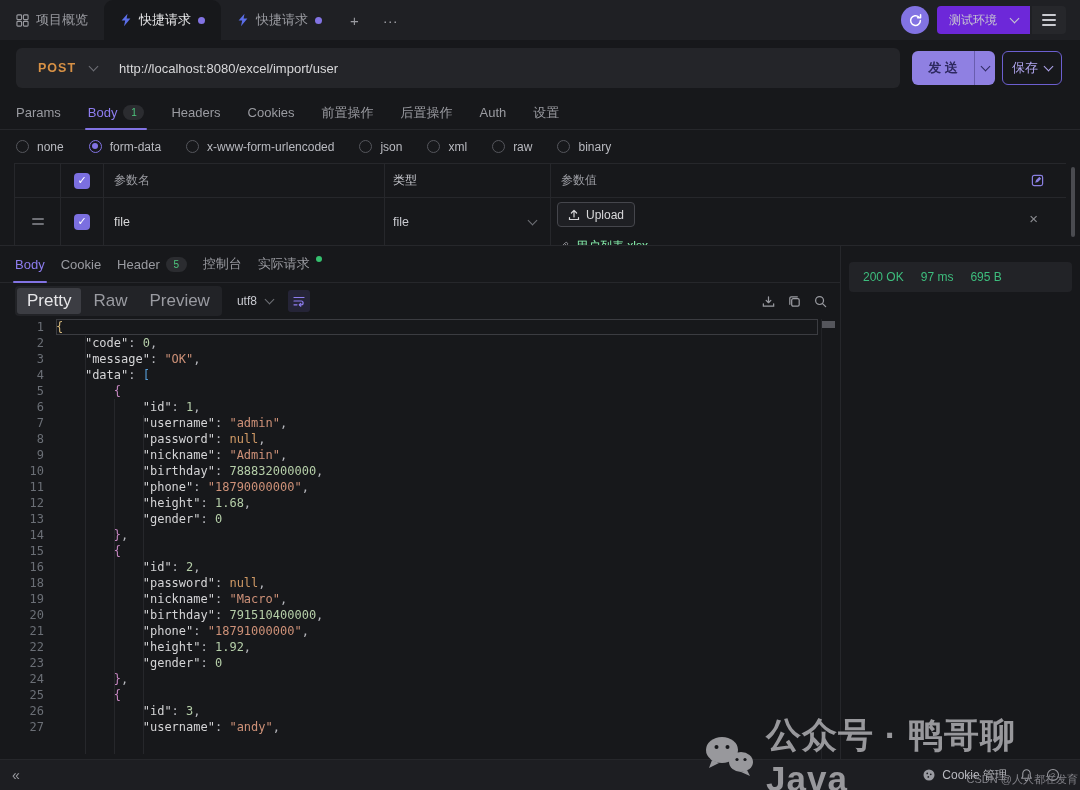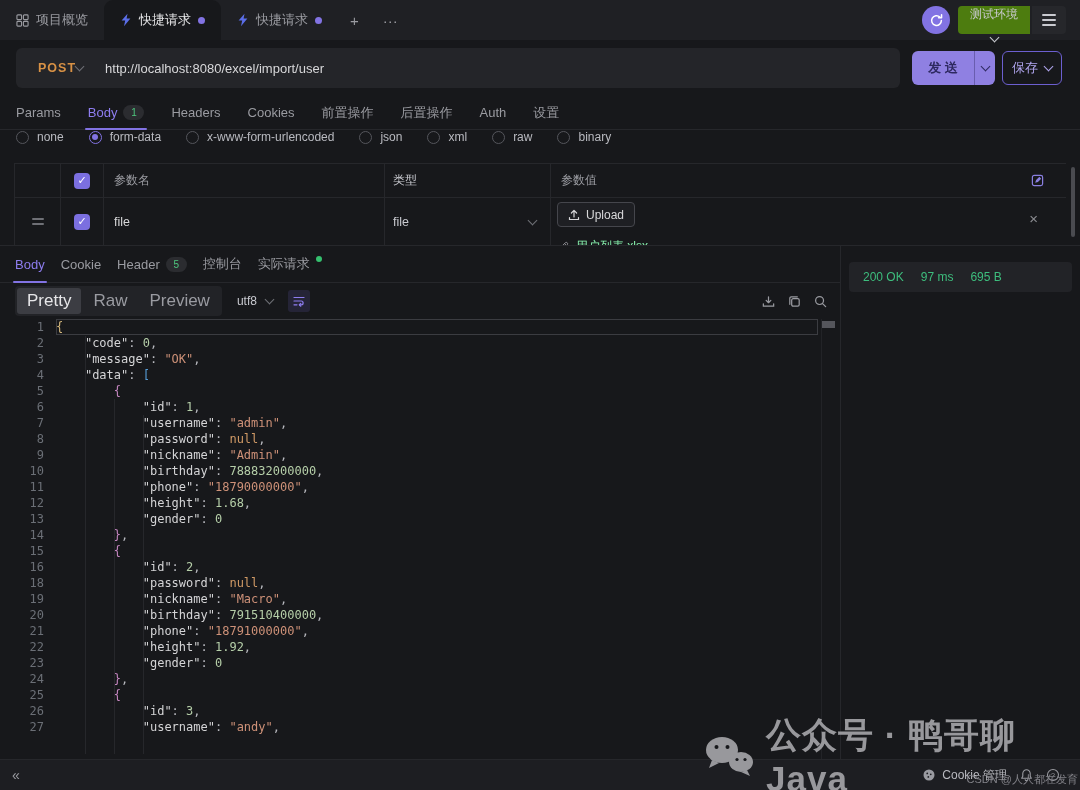--- a/index.html
+++ b/index.html
@@ -11,47 +11,47 @@
 
   
   .topbar{position:absolute;top:0;left:0;right:0;height:40px;background:#1f2024;display:flex;align-items:flex-end;}
   .apptabs{display:flex;align-items:flex-end;height:40px;}
   .apptab{display:flex;align-items:center;gap:7px;padding:0 16px;height:40px;font-size:13px;color:#9a9ba1;cursor:default;}
   .apptab.active{background:#17181b;color:#e6e6e8;border-radius:9px 9px 0 0;}
   .tabdot{width:7px;height:7px;border-radius:50%;background:#8273e3;flex:none;}
   .tabbtn{color:#9a9ba1;font-size:15px;padding:0 12px;height:40px;display:flex;align-items:center;}
   .topbar-right{margin-left:auto;display:flex;align-items:center;height:40px;gap:8px;padding-right:14px;}
   .sync-btn{width:28px;height:28px;border-radius:50%;background:#8273e3;display:flex;align-items:center;justify-content:center;}
-  .env-box{display:flex;align-items:center;gap:14px;background:#4d7c0f;height:28px;padding:0 12px;border-radius:4px 0 0 4px;font-size:12px;color:#c9cad0;flex-direction:column;}
+  .env-box{display:flex;align-items:center;gap:14px;background:#6d28d9;height:28px;padding:0 12px;border-radius:4px 0 0 4px;font-size:12px;color:#c9cad0;}
   .menu-box{background:#26272b;height:28px;width:34px;border-radius:0 4px 4px 0;margin-left:2px;display:flex;align-items:center;justify-content:center;}
   .bars{display:flex;flex-direction:column;gap:3px;}
   .bars i{display:block;width:14px;height:2px;background:#c9cad0;border-radius:1px;}
 
   
   .url-box{position:absolute;left:16px;top:48px;width:884px;height:40px;background:#242529;border-radius:6px;display:flex;align-items:center;}
-  .method{padding:0 0 0 22px;color:#d79145;font-weight:bold;font-size:12.5px;letter-spacing:1px;display:flex;align-items:center;}
+  .method{padding:0 0 0 22px;color:#d79145;font-weight:bold;font-size:12.5px;letter-spacing:1px;display:flex;gap:14px;align-items:center;}
   .method .chev{color:#6f7076;}
   .url-text{font-size:13px;color:#d8d8da;margin-left:22px;}
   .send-btn{position:absolute;left:912px;top:51px;height:34px;border-radius:6px;background:#8f80e2;display:flex;overflow:hidden;}
   .send-main{width:62px;display:flex;align-items:center;justify-content:center;color:#2e2960;font-weight:bold;font-size:13px;}
   .send-chev{width:20px;border-left:1px solid rgba(35,30,80,.35);display:flex;align-items:center;justify-content:center;color:#2e2960;}
   .save-btn{position:absolute;left:1002px;top:51px;width:60px;height:34px;border:1px solid #6c5fd0;border-radius:6px;color:#b0a5ee;
             display:flex;align-items:center;justify-content:center;gap:7px;font-size:13px;background:transparent;box-sizing:border-box;}
 
   
   .cfgtabs{position:absolute;top:96px;left:0;right:0;height:33px;display:flex;align-items:center;gap:27px;padding-left:16px;
            border-bottom:1px solid #26272b;font-size:13px;color:#9a9ba1;}
   .cfgtab{display:flex;align-items:center;gap:6px;height:33px;position:relative;}
   .cfgtab.active{color:#8e7df0;}
   .cfgtab.active::after{content:'';position:absolute;left:-3px;right:-3px;bottom:-1px;height:2px;background:#8273e3;border-radius:1px;}
   .badge{min-width:15px;height:15px;border-radius:8px;background:#2b2c30;color:#4ec77e;font-size:10px;
          display:flex;align-items:center;justify-content:center;padding:0 3px;}
 
   
-  .radios{position:absolute;top:130px;left:0;right:0;height:33px;display:flex;align-items:flex-start;gap:25px;padding-left:16px;font-size:12px;color:#b9bac0;}
+  .radios{position:absolute;top:130px;left:0;right:0;height:33px;display:flex;align-items:center;gap:25px;padding-left:16px;font-size:12px;color:#b9bac0;}
   .radio{display:flex;align-items:center;gap:8px;}
   .rd{width:13px;height:13px;border:1.5px solid #55565c;border-radius:50%;position:relative;flex:none;box-sizing:border-box;}
   .rd.on{border-color:#8273e3;}
   .rd.on::after{content:'';position:absolute;left:2px;top:2px;width:6px;height:6px;border-radius:50%;background:#8273e3;}
 
   
   .ptable{position:absolute;top:163px;left:14px;width:1052px;height:82px;overflow:hidden;border-top:1px solid #26272b;border-left:1px solid #26272b;box-sizing:border-box;}
   .t-row{display:flex;border-bottom:1px solid #26272b;box-sizing:border-box;}
   .t-cell{border-right:1px solid #26272b;display:flex;align-items:center;box-sizing:border-box;flex:none;}
   .t-cell.last{border-right:none;flex:1;}

